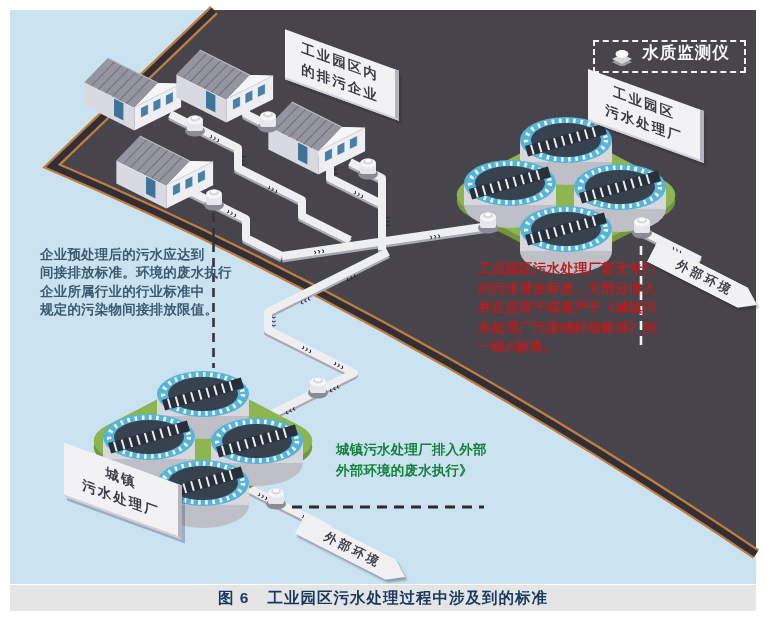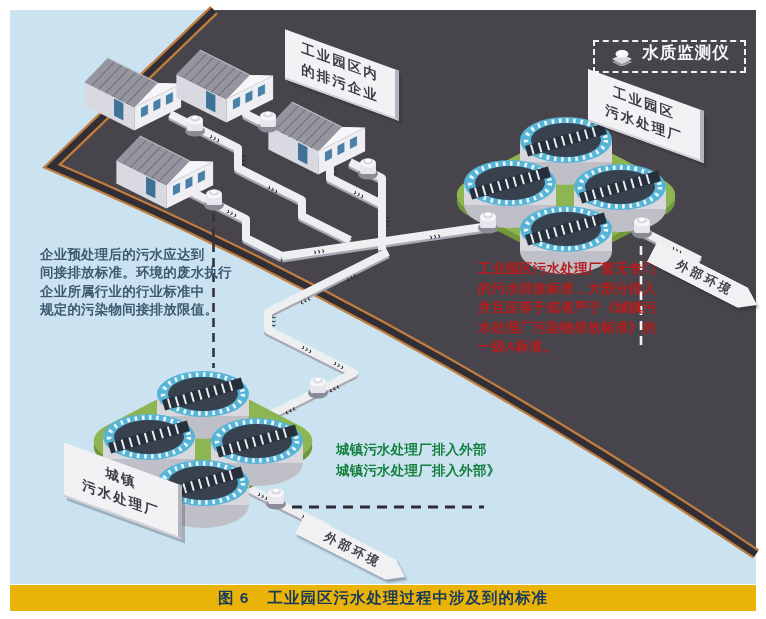--- a/index.html
+++ b/index.html
@@ -35,21 +35,21 @@
   .banner{width:118px;height:23px;background:#f1f1f4;
           clip-path:polygon(0 0,86% 0,100% 50%,86% 100%,0 100%);
           transform:rotate(27deg);transform-origin:0 50%;
           display:flex;align-items:center;justify-content:center;
           font-size:12.5px;font-weight:700;color:#3f3e49;letter-spacing:3px;}
   .banner-industrial{left:652px;top:240px;}
   .banner-urban{left:300px;top:512px;}
 
   
   .caption-bar{position:absolute;left:10px;top:585px;width:746px;height:26px;
-               background:#eab308;display:flex;align-items:center;justify-content:center;
+               background:#e5e5e5;display:flex;align-items:center;justify-content:center;
                gap:18px;font-weight:700;font-size:15.5px;color:#17395e;letter-spacing:1px;}
 </style>
 </head>
 <body>
 
 <div class="page">
 
   <svg class="scene" width="766" height="619" viewBox="0 0 766 619">
     <defs>
 
@@ -233,21 +233,21 @@
   </div>
   <div class="annot a-right">
     <div>工业园区污水处理厂暂无专门</div>
     <div>的污水排放标准，大部分排入</div>
     <div>并且应等于或者严于《城镇污</div>
     <div>水处理厂污染物排放标准》的</div>
     <div>一级A标准。</div>
   </div>
   <div class="annot a-bottom">
     <div>城镇污水处理厂排入外部</div>
-    <div>城镇污水处理厂排入外部》</div>
+    <div>外部环境的废水执行》</div>
   </div>
 
   <div class="banner-wrap banner-industrial">
     <div class="banner">外部环境</div>
   </div>
   <div class="banner-wrap banner-urban">
     <div class="banner">外部环境</div>
   </div>
 
   <div class="caption-bar">

